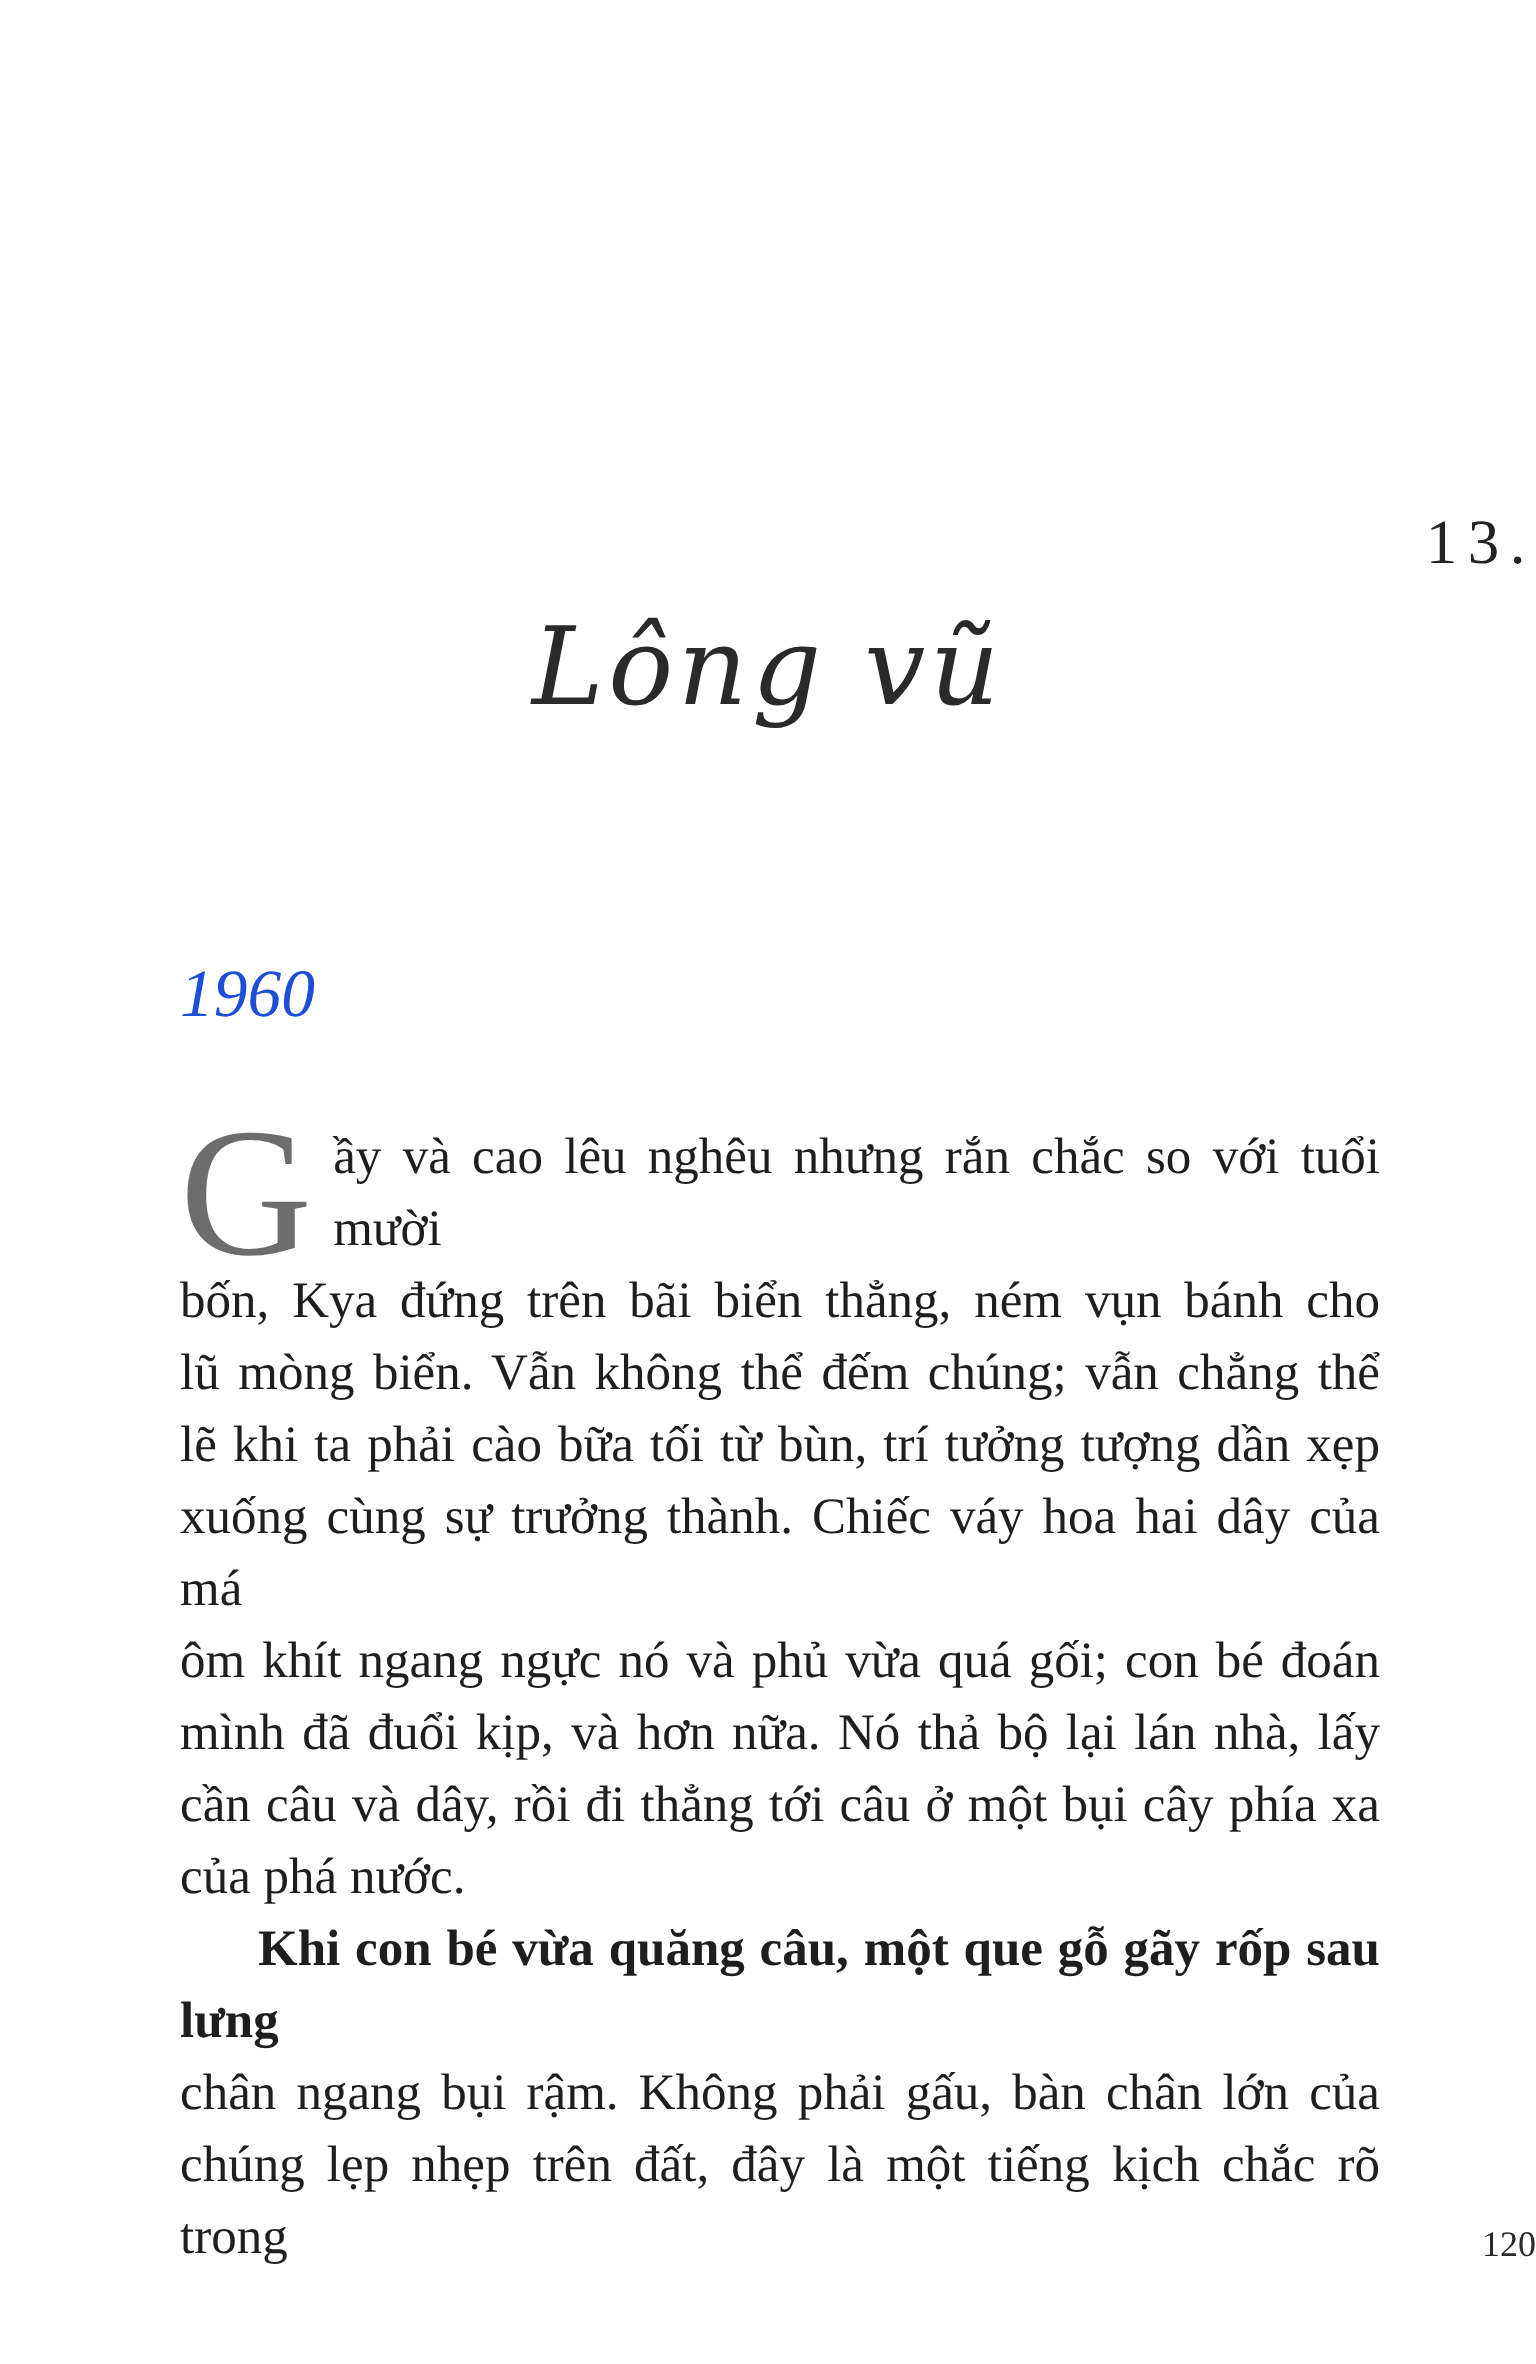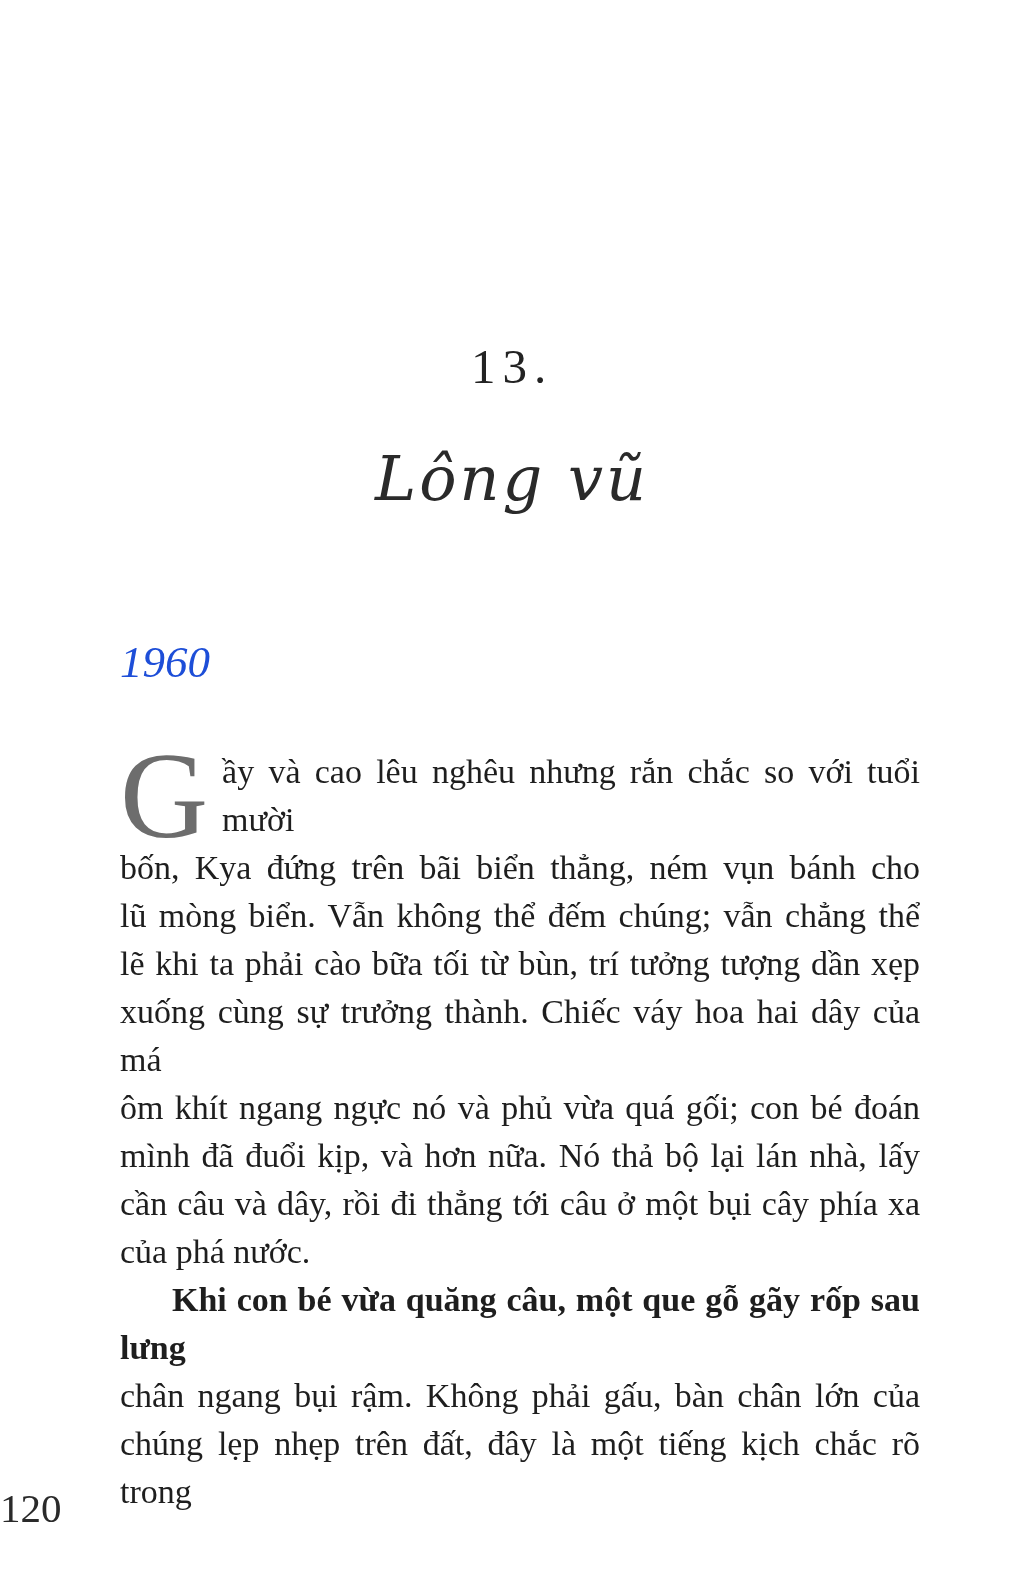--- a/index.html
+++ b/index.html
@@ -18,37 +18,36 @@
   .page {
     position: absolute;
     inset: 0;
     background: #ffffff;
   }
   .chapter-number {
     position: absolute;
     top: 338px;
     left: 0;
     width: 100%;
-    text-align: center;
-    font-size: 49px;
+    text-align: right;
+    font-size: 42px;
     letter-spacing: 7px;
     color: #232323;
   }
   .chapter-title {
     position: absolute;
     top: 402px;
     left: 0;
     width: 100%;
     text-align: center;
     font-family: "DejaVu Serif", "Liberation Serif", serif;
     font-style: italic;
-    font-size: 62px;
+    font-size: 72px;
     letter-spacing: 3px;
     color: #2a2a2a;
-    margin-top: 40px;
   }
   .year {
     position: absolute;
     top: 636px;
     left: 120px;
     font-style: italic;
     font-size: 45px;
     color: #1d4ed8;
   }
   .body-text {
@@ -71,22 +70,22 @@
     line-height: 96px;
     height: 96px;
     padding: 0 14px 0 0;
     color: #6d6d6d;
   }
   .page-number {
     position: absolute;
     top: 1484px;
     left: 0;
     width: 100%;
-    text-align: left;
-    font-size: 41px;
+    text-align: right;
+    font-size: 24px;
     color: #2a2a2a;
   }
 </style>
 </head>
 <body>
 
 <div class="page">
   <div class="chapter-number">13.</div>
 
   <div class="chapter-title">Lông vũ</div>

